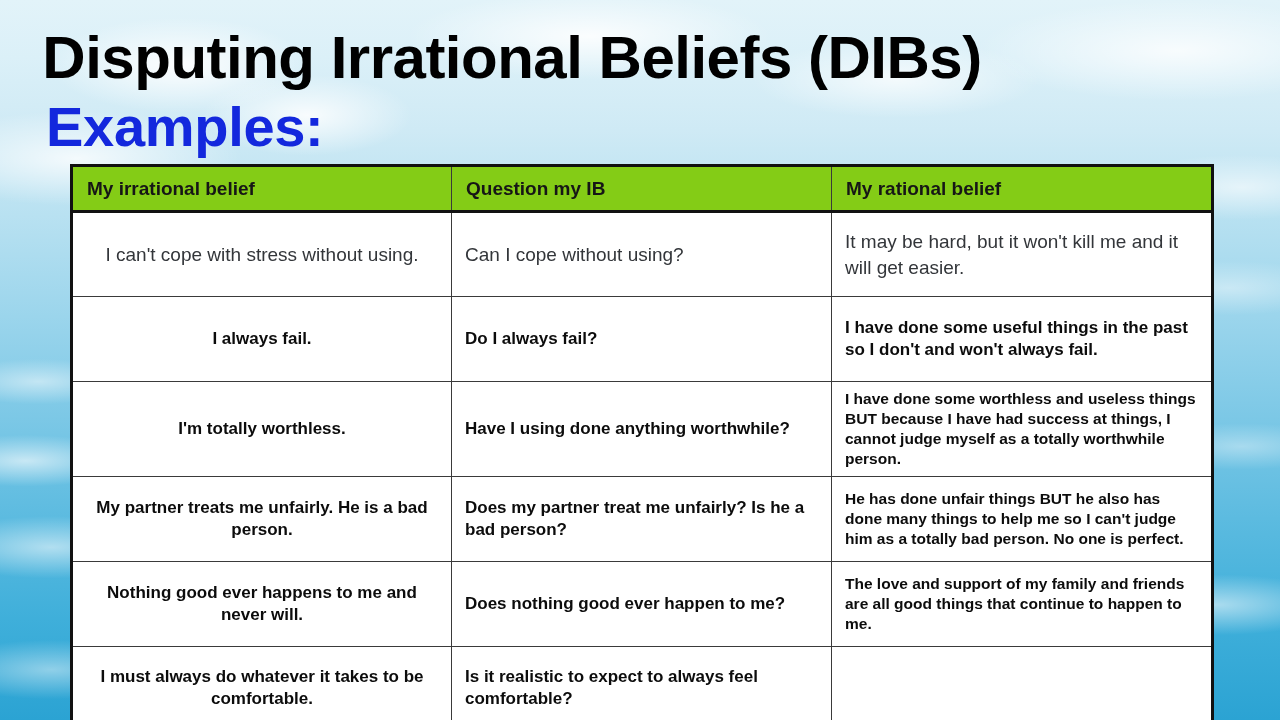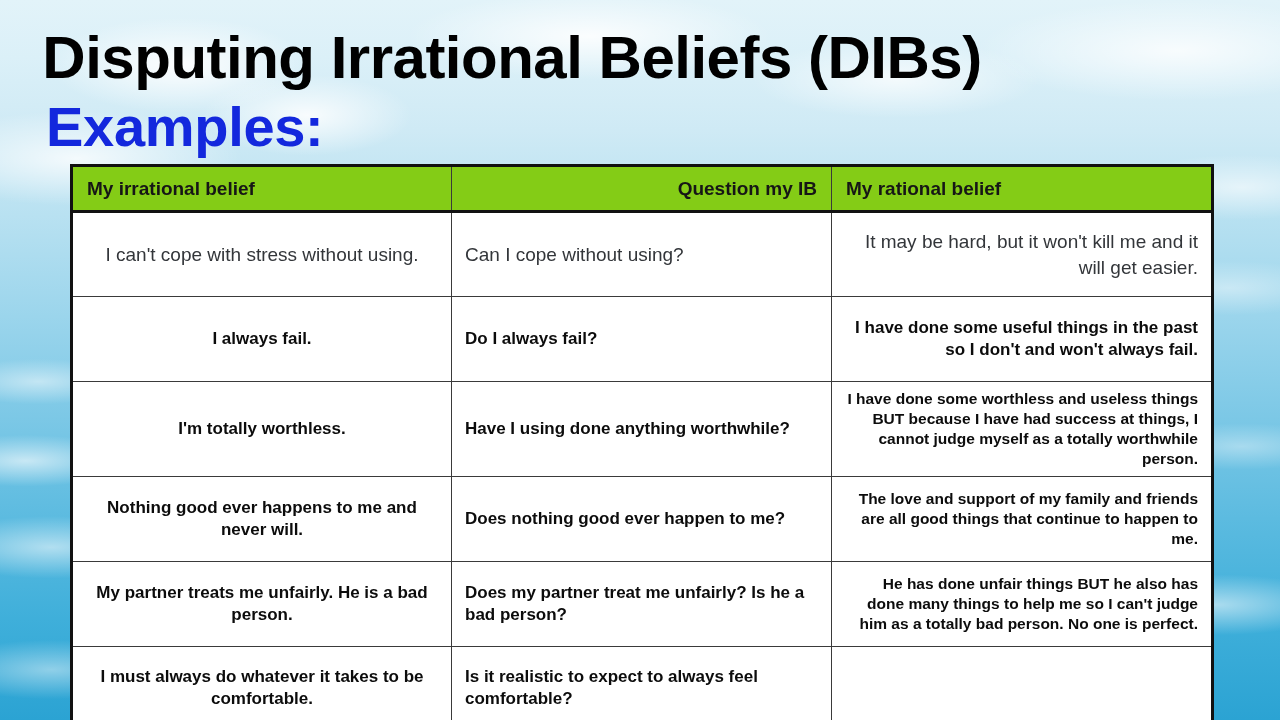--- a/index.html
+++ b/index.html
@@ -108,36 +108,36 @@
   #dibs-table thead th {
     background: #84cc16;
     height: 46px;
     padding: 2px 14px;
     font-size: 19px;
     font-weight: bold;
     color: #161616;
     border-bottom: 3px solid #111111;
   }
   #dibs-table thead th.th-left   { text-align: left; }
-  #dibs-table thead th.th-center { text-align: right; }
+  #dibs-table thead th.th-center { text-align: left; }
 
   
   #dibs-table tbody td {
     padding: 7px 13px;
     font-size: 17px;
     font-weight: bold;
     color: #0c0c0c;
     line-height: 1.30;
   }
 
   #dibs-table tbody tr { height: 85px; }
 
   .col-a { text-align: center; }
   .col-b { text-align: left; }
-  .col-c { text-align: right; }
+  .col-c { text-align: left; }
 
   
   tr.row-scan td {
     font-weight: normal !important;
     font-size: 19px !important;
     color: #33363a !important;
     line-height: 1.34 !important;
   }
 
   
@@ -185,31 +185,31 @@
       <td class="col-c">I have done some useful things in the past so I don't and won't always fail.</td>
     </tr>
 
     <tr>
       <td class="col-a">I'm totally worthless.</td>
       <td class="col-b">Have I using done anything worthwhile?</td>
       <td class="col-c dense">I have done some worthless and useless things BUT because I have had success at things, I cannot judge myself as a totally worthwhile person.</td>
     </tr>
 
     <tr>
+      <td class="col-a">My partner treats me unfairly. He is a bad person.</td>
+      <td class="col-b">Does my partner treat me unfairly? Is he a bad person?</td>
+      <td class="col-c dense">He has done unfair things BUT he also has done many things to help me so I can't judge him as a totally bad person. No one is perfect.</td>
+    </tr>
+
+    <tr>
       <td class="col-a">Nothing good ever happens to me and never will.</td>
       <td class="col-b">Does nothing good ever happen to me?</td>
       <td class="col-c dense">The love and support of my family and friends are all good things that continue to happen to me.</td>
     </tr>
 
     <tr>
-      <td class="col-a">My partner treats me unfairly. He is a bad person.</td>
-      <td class="col-b">Does my partner treat me unfairly? Is he a bad person?</td>
-      <td class="col-c dense">He has done unfair things BUT he also has done many things to help me so I can't judge him as a totally bad person. No one is perfect.</td>
-    </tr>
-
-    <tr>
       <td class="col-a">I must always do whatever it takes to be comfortable.</td>
       <td class="col-b">Is it realistic to expect to always feel comfortable?</td>
       <td class="col-c empty-cell"></td>
     </tr>
 
   </tbody>
 </table>
 
 </body></html>

